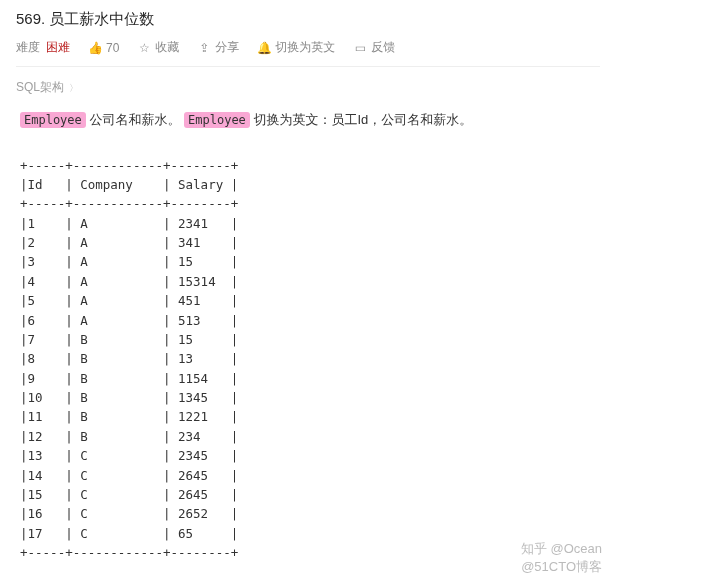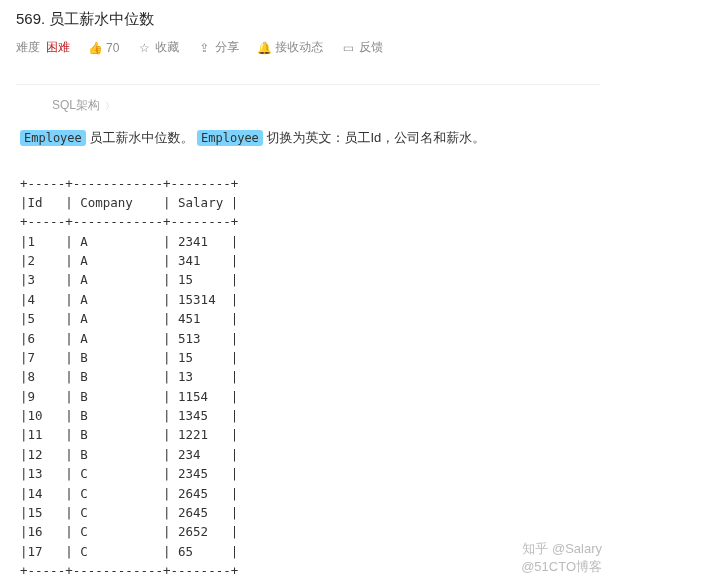--- a/index.html
+++ b/index.html
@@ -16,51 +16,50 @@
     .title {
       font-size: 15px;
       font-weight: 500;
       color: #262626;
       margin-bottom: 10px;
     }
     .meta-row {
       display: flex;
       align-items: center;
       gap: 18px;
-      padding-bottom: 28px;
+      padding-bottom: 10px;
       border-bottom: 1px solid #eee;
       color: #8a8a8a;
       font-size: 12px;
     }
     .difficulty-label { color: #8a8a8a; }
     .difficulty-value { color: #b91c1c; margin-left: -12px; }
     .meta-item {
       display: inline-flex;
       align-items: center;
       gap: 4px;
       cursor: pointer;
     }
     .icon { display: inline-block; width: 14px; text-align: center; }
     .sql-schema {
       padding: 12px 16px 8px 16px;
       color: #a0a0a0;
       font-size: 12px;
       cursor: pointer;
-      margin-left: 36px;
     }
     .chevron { font-size: 9px; margin-left: 2px; color: #bbb; }
     .description {
       padding: 4px 20px 8px 20px;
       font-size: 13px;
       color: #333;
       line-height: 1.8;
     }
     .code-inline {
       font-family: Menlo, Consolas, monospace;
-      background: #7dd3fc;
+      background: #f9a8d4;
       padding: 1px 4px;
       border-radius: 3px;
       font-size: 12px;
     }
     .code-block {
       margin: 6px 20px 12px 20px;
       padding: 10px 0 10px 0;
       font-family: Menlo, Consolas, monospace;
       font-size: 12.5px;
       line-height: 1.55;
@@ -107,36 +106,36 @@
       <span class="meta-item">
         <span class="icon">☆</span>
         <span>收藏</span>
       </span>
       <span class="meta-item">
         <span class="icon">⇪</span>
         <span>分享</span>
       </span>
       <span class="meta-item">
         <span class="icon">🔔</span>
-        <span>接收动态</span>
+        <span>切换为英文</span>
       </span>
       <span class="meta-item">
         <span class="icon">▭</span>
         <span>反馈</span>
       </span>
     </div>
   </div>
 
   <div class="sql-schema">
     <span>SQL架构</span>
     <span class="chevron">〉</span>
   </div>
 
   <div class="description">
-    <span class="code-inline">Employee</span><span> 员工薪水中位数。 </span><span class="code-inline">Employee</span><span> 切换为英文：员工Id，公司名和薪水。</span>
+    <span class="code-inline">Employee</span><span> 公司名和薪水。 </span><span class="code-inline">Employee</span><span> 切换为英文：员工Id，公司名和薪水。</span>
   </div>
 
   <div class="code-block" id="table-block">+-----+------------+--------+
 |Id   | Company    | Salary |
 +-----+------------+--------+
 |1    | A          | 2341   |
 |2    | A          | 341    |
 |3    | A          | 15     |
 |4    | A          | 15314  |
 |5    | A          | 451    |
@@ -147,15 +146,15 @@
 |10   | B          | 1345   |
 |11   | B          | 1221   |
 |12   | B          | 234    |
 |13   | C          | 2345   |
 |14   | C          | 2645   |
 |15   | C          | 2645   |
 |16   | C          | 2652   |
 |17   | C          | 65     |
 +-----+------------+--------+</div>
 
-  <div class="watermark2">知乎 @Salary</div>
+  <div class="watermark2">知乎 @Ocean</div>
   <div class="watermark">@51CTO博客</div>
 </div>
 
 </body></html>

